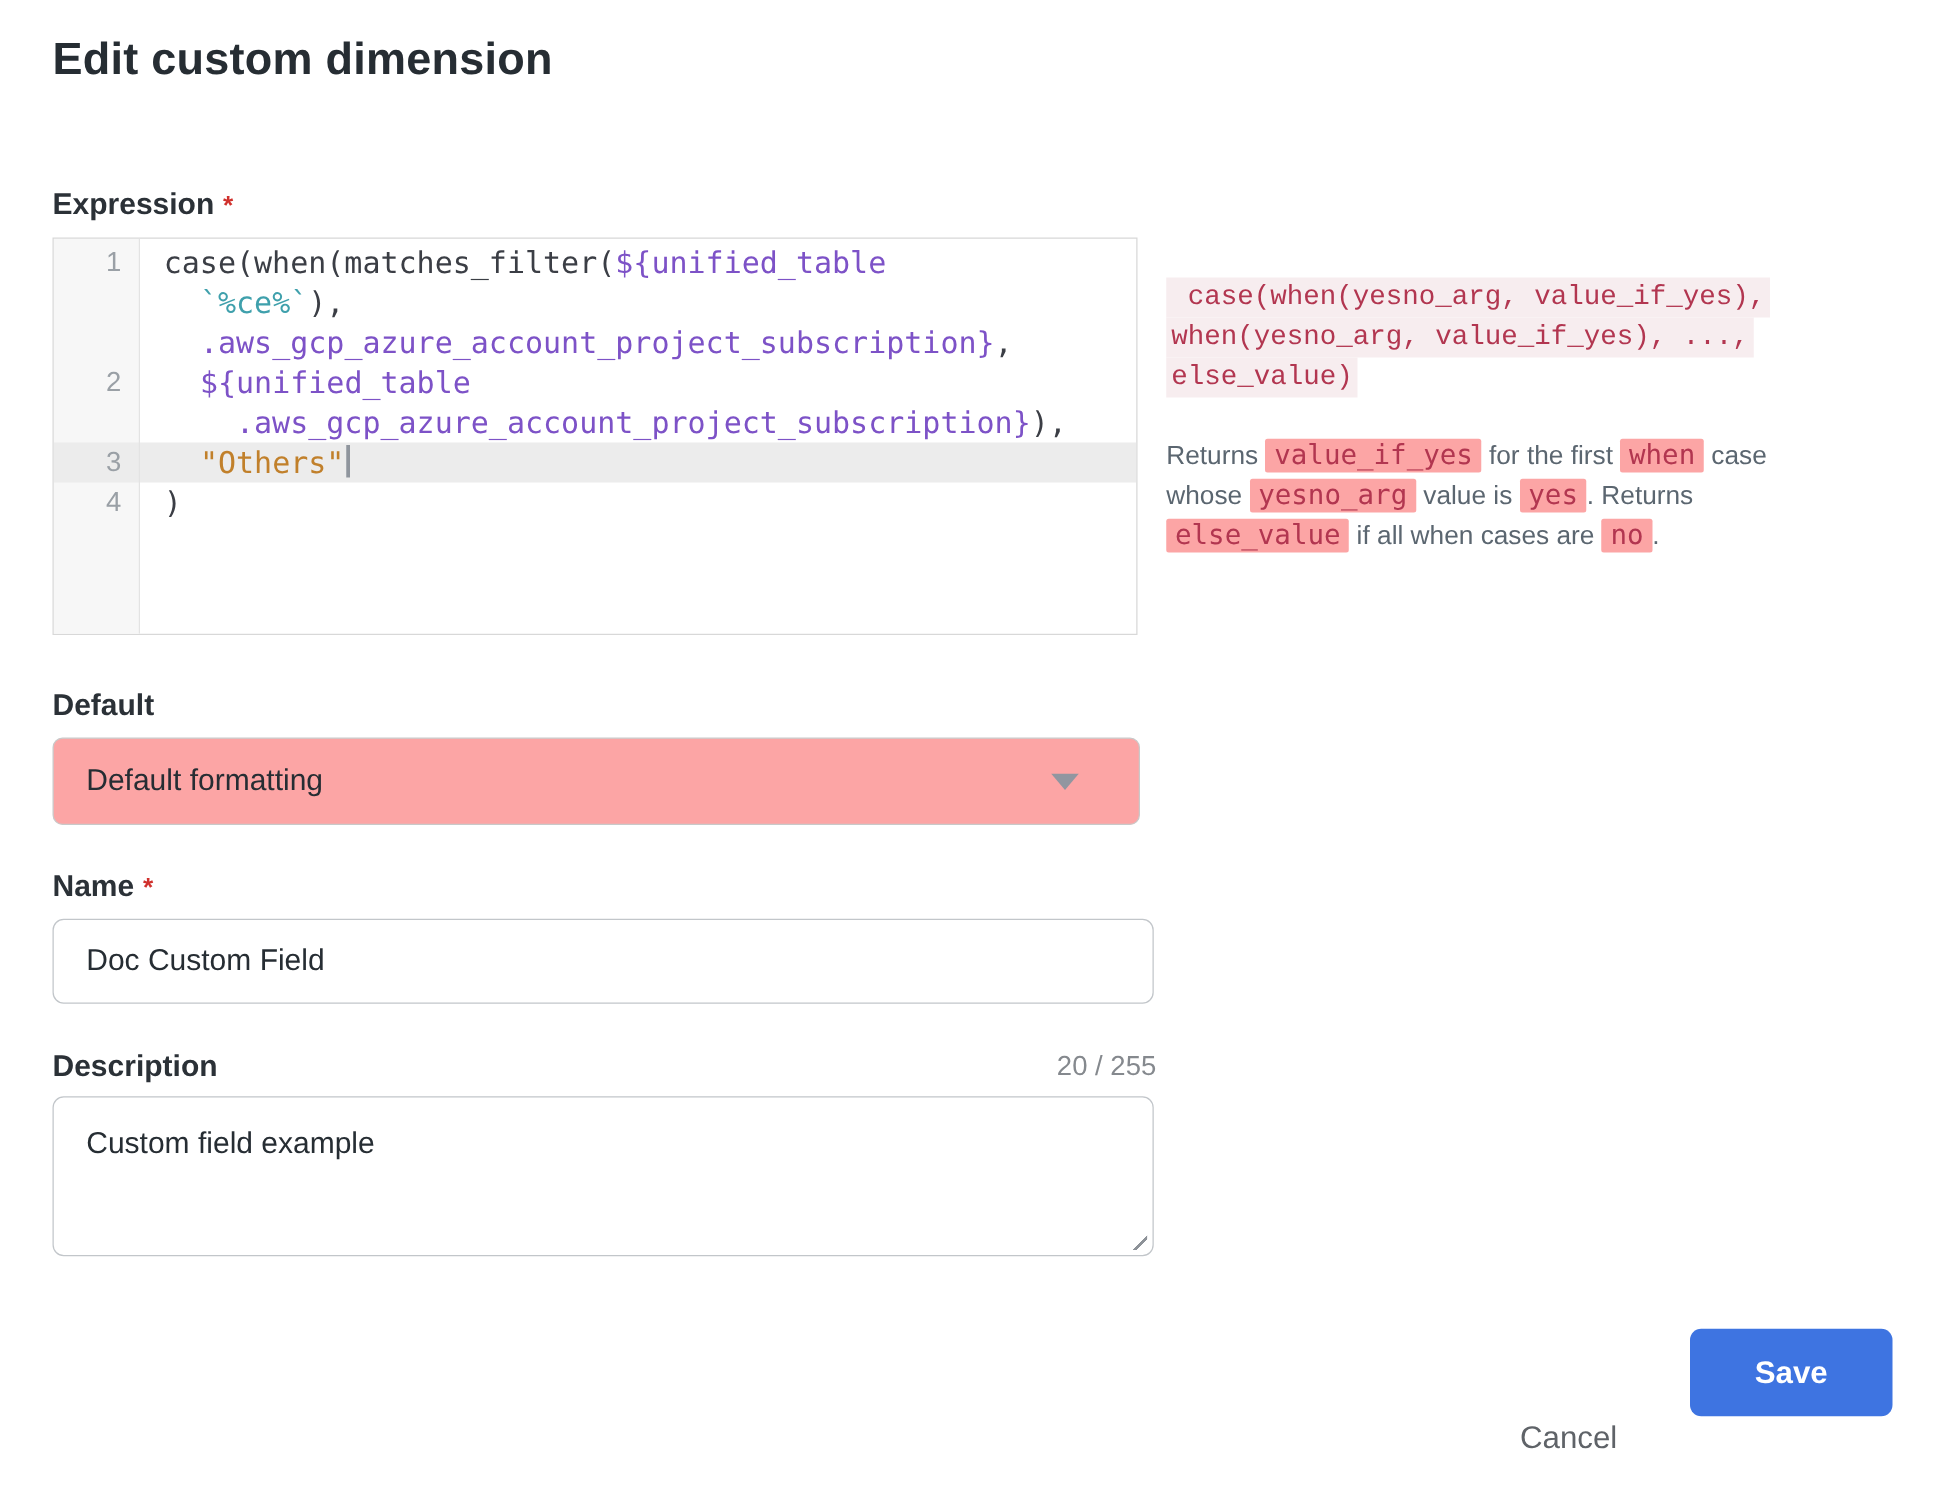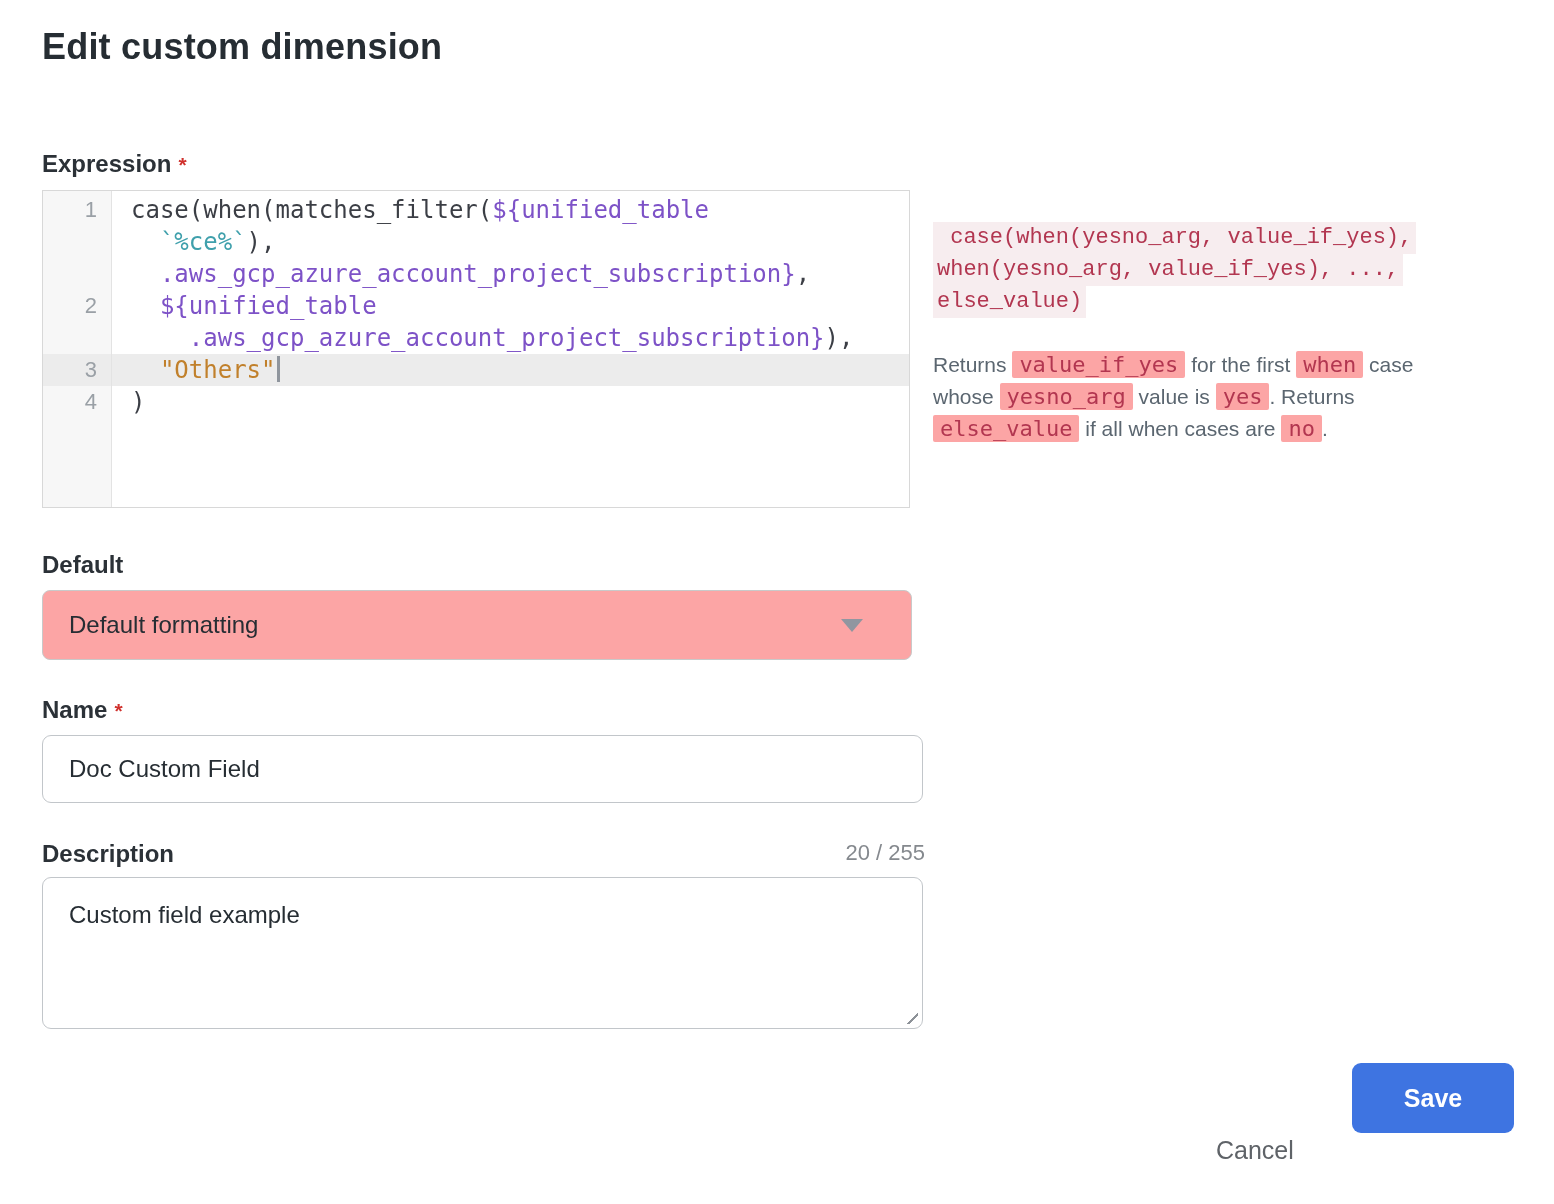--- a/index.html
+++ b/index.html
@@ -81,21 +81,21 @@
   .name-label-row { left: 42px; top: 696px; }
   .text-input {
     left: 42px; top: 735px; width: 881px; height: 68px;
     border: 1px solid #c2c6ca; border-radius: 9px; background: #fff;
     font-family: "Liberation Sans", sans-serif; font-size: 24px; color: #262d33;
     padding: 16px 26px; outline: none;
   }
 
   .desc-label-row { left: 42px; top: 840px; width: 883px; display: flex; align-items: flex-start; }
   .char-counter { margin-left: auto; font-size: 22px; color: #85898e; }
-  .textarea-wrap { left: 42px; top: 877px; width: 881px; height: 152px; }
+  .textarea-wrap { left: 42px; top: 877px; width: 881px; height: 128px; }
   .desc-textarea {
     width: 100%; height: 100%; border: 1px solid #c2c6ca; border-radius: 9px;
     background: #fff; resize: none; outline: none;
     font-family: "Liberation Sans", sans-serif; font-size: 24px; color: #262d33;
     padding: 22px 26px; line-height: 30px;
   }
   .resize-handle {
     position: absolute; right: 5px; bottom: 5px; width: 15px; height: 15px;
     background: repeating-linear-gradient(135deg, transparent 0 4px, #8d9298 4px 6px, transparent 6px 9px);
     clip-path: polygon(100% 0, 100% 100%, 0 100%);

